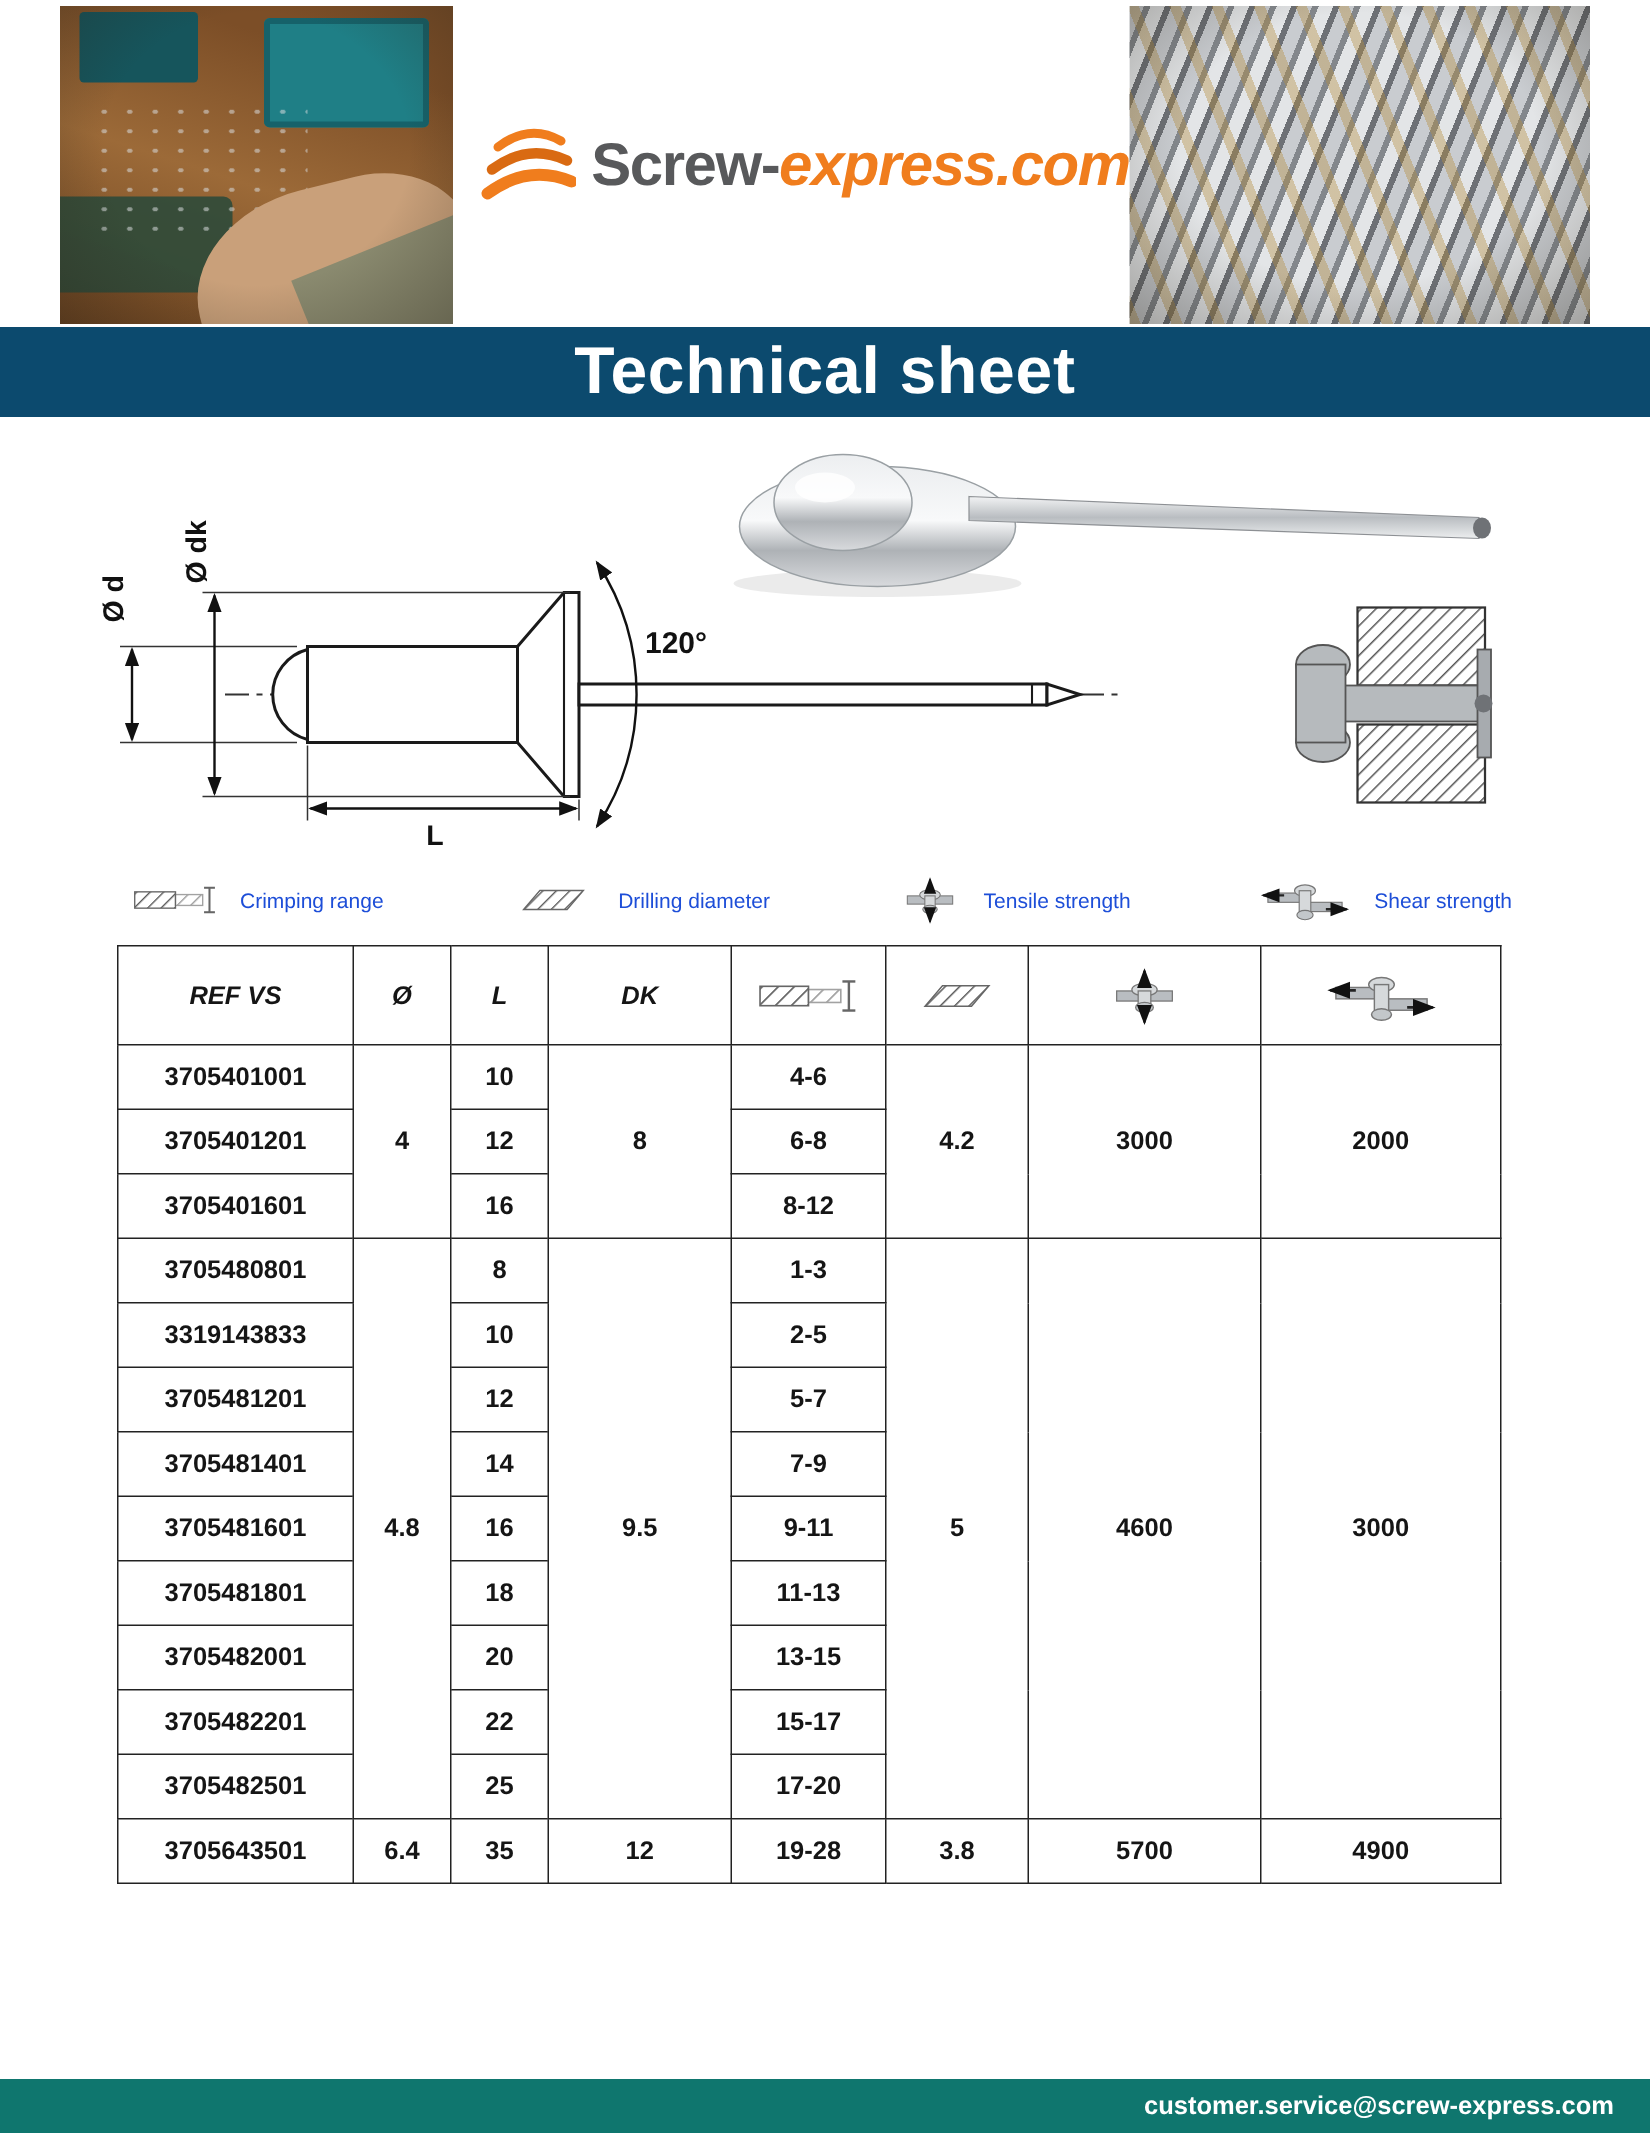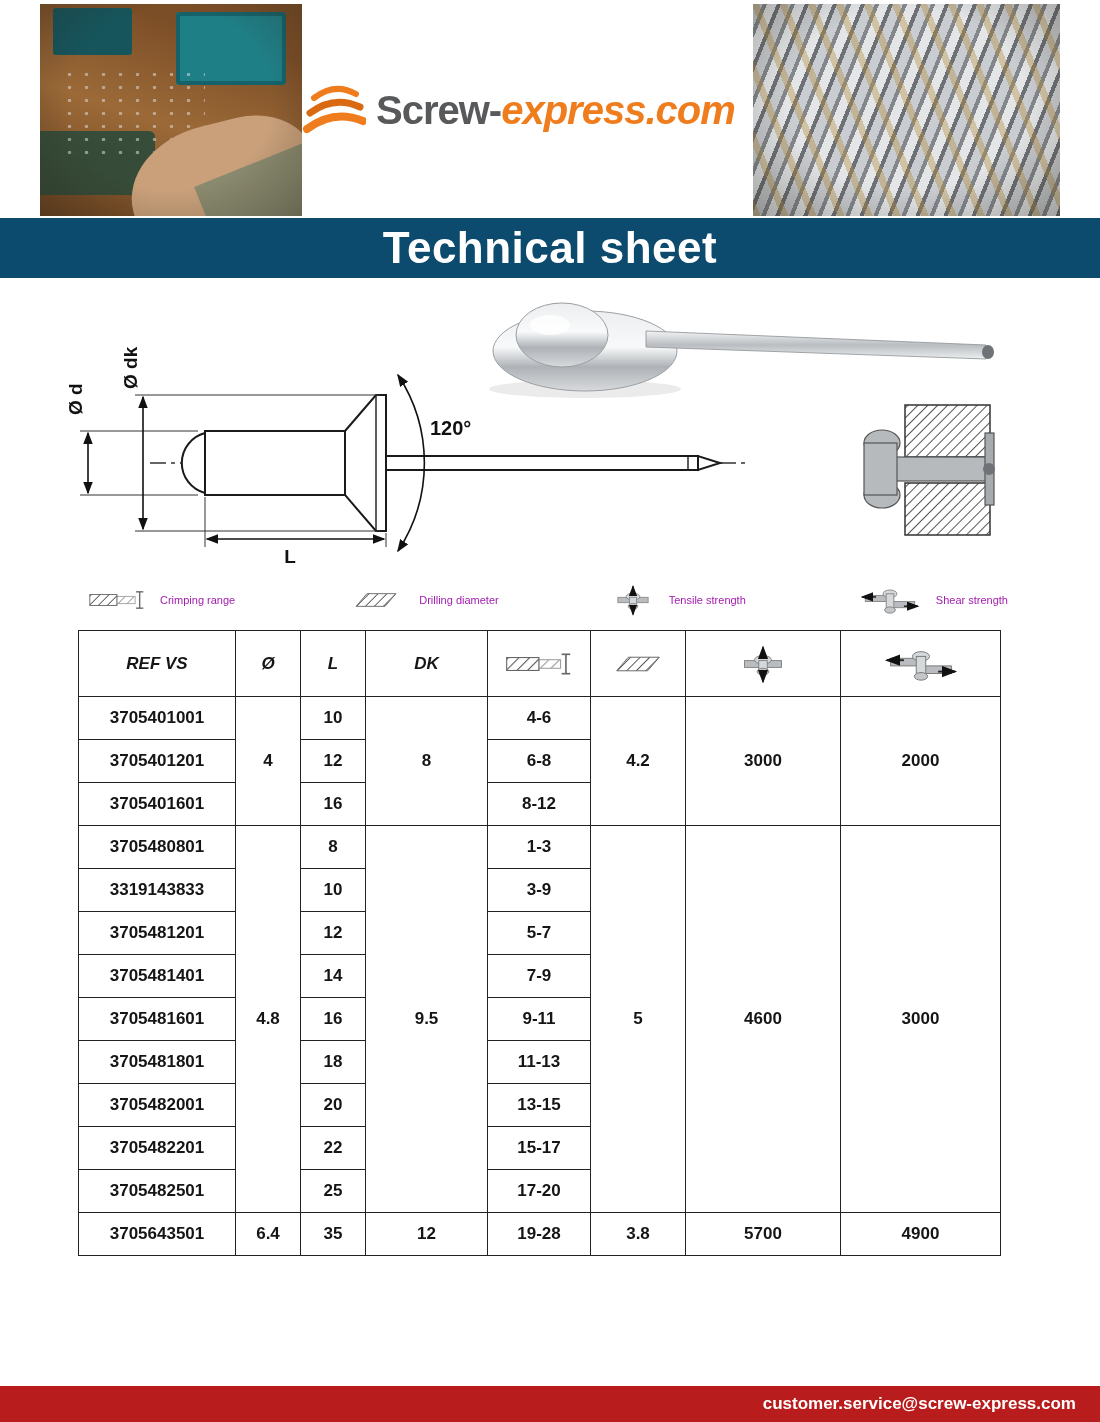--- a/index.html
+++ b/index.html
@@ -17,49 +17,49 @@
   .photo .mat{position:absolute;left:-2%;bottom:10%;width:46%;height:30%;background:#304b3a;border-radius:6px;opacity:.92;}
   .photo .arm{position:absolute;right:-6%;bottom:-12%;width:72%;height:56%;background:#c9a07a;border-radius:45% 35% 0 0/55% 45% 0 0;transform:rotate(-14deg);}
   .photo .sleeve{position:absolute;right:-10%;bottom:-20%;width:46%;height:46%;background:#8a8a6f;transform:rotate(-22deg);}
   .photo .speckles{position:absolute;left:8%;top:30%;width:55%;height:45%;
     background:radial-gradient(#d8dbdd 1.6px,transparent 2.1px);background-size:17px 13px;opacity:.55;}
   .photo .brass{position:absolute;inset:0;
     background:repeating-linear-gradient(68deg,rgba(181,142,64,.40) 0 7px,rgba(0,0,0,0) 7px 26px);}
   .photo .vignette{position:absolute;inset:0;background:radial-gradient(ellipse at 50% 45%,transparent 55%,rgba(40,35,25,.35));}
 
   .logo-zone{position:absolute;left:302px;top:4px;width:451px;height:212px;
-    display:flex;align-items:center;justify-content:flex-start;gap:10px;background:#fff;}
+    display:flex;align-items:center;justify-content:flex-end;gap:10px;background:#fff;}
   .logo-text{font-size:40px;font-weight:700;letter-spacing:-1px;white-space:nowrap;}
   .logo-dark{color:#58595b;}
   .logo-orange{color:#f07d1d;font-style:italic;}
 
   
   .banner{position:absolute;left:0;top:218px;width:1100px;height:60px;background:#0c4a6e;
     display:flex;align-items:center;justify-content:center;}
   .banner-title{color:#fff;font-size:44px;font-weight:800;letter-spacing:.5px;}
 
   
   .drawing{position:absolute;left:0;top:283px;width:1100px;height:292px;}
 
   
   .legend{position:absolute;left:88px;top:578px;width:920px;height:44px;
     display:flex;align-items:center;justify-content:space-between;}
   .legend-item{display:flex;align-items:center;gap:14px;}
-  .legend-label{font-size:11px;color:#a21caf;}
+  .legend-label{font-size:14px;color:#1d4ed8;}
 
   
   .spec-table{position:absolute;left:78px;top:630px;width:922px;border-collapse:collapse;table-layout:fixed;}
   .spec-table th,.spec-table td{border:1px solid #222;text-align:center;vertical-align:middle;
     font-weight:700;font-size:17px;color:#151515;padding:0;}
   .spec-table thead tr{height:66px;font-style:italic;}
   .spec-table tbody tr{height:43px;}
   .hicon{display:block;margin:0 auto;}
 
   
-  .footer{position:absolute;left:0;bottom:0;width:1100px;height:36px;background:#b91c1c;
+  .footer{position:absolute;left:0;bottom:0;width:1100px;height:36px;background:#0f766e;
     display:flex;align-items:center;justify-content:flex-end;padding-right:24px;box-sizing:border-box;}
   .footer-email{color:#fff;font-size:17px;font-weight:700;}
 </style>
 </head>
 <body>
 
 <svg width="0" height="0" style="position:absolute" aria-hidden="true">
   <defs>
     <pattern id="hatch" patternUnits="userSpaceOnUse" width="7" height="7" patternTransform="rotate(45)">
       <rect width="7" height="7" fill="#ffffff"></rect>
@@ -296,21 +296,21 @@
         <td>8</td>
         <td rowspan="9">9.5</td>
         <td>1-3</td>
         <td rowspan="9">5</td>
         <td rowspan="9">4600</td>
         <td rowspan="9">3000</td>
       </tr>
       <tr>
         <td>3319143833</td>
         <td>10</td>
-        <td>3-9</td>
+        <td>2-5</td>
       </tr>
       <tr>
         <td>3705481201</td>
         <td>12</td>
         <td>5-7</td>
       </tr>
       <tr>
         <td>3705481401</td>
         <td>14</td>
         <td>7-9</td>

